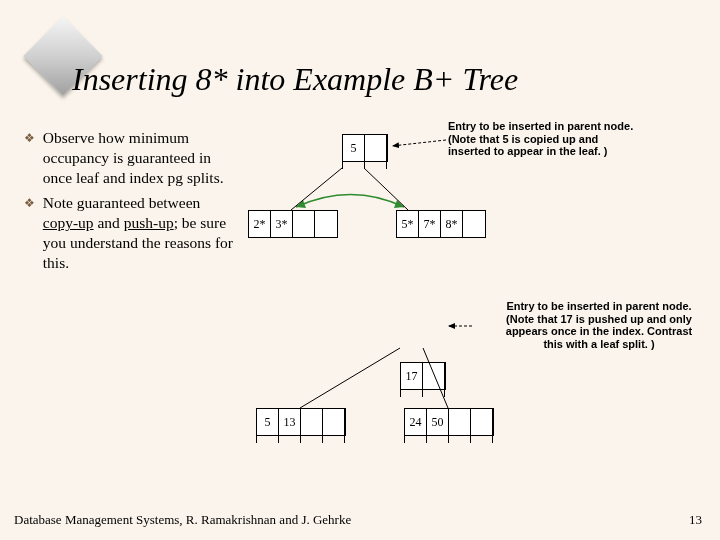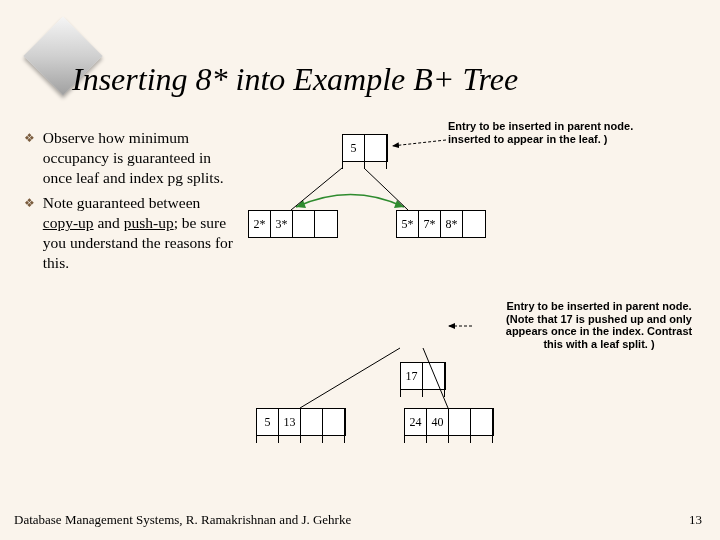--- a/index.html
+++ b/index.html
@@ -135,20 +135,21 @@
   <div class="node" style="left:106px; top:16px;">
     <div class="cell">5</div>
     <div class="cell"></div>
     <div class="tick" style="left:-1px"></div>
     <div class="tick" style="left:21px"></div>
     <div class="tick" style="left:43px"></div>
   </div>
 
   <div class="ann" style="left:212px; top:2px; width:250px;">
     <div>Entry to be inserted in parent node.</div>
+    <div>(Note that 5 is copied up and</div>
     <div>inserted to appear in the leaf. )</div>
   </div>
 
   <div class="node" style="left:12px; top:92px;">
     <div class="cell">2*</div>
     <div class="cell">3*</div>
     <div class="cell"></div>
     <div class="cell"></div>
   </div>
 
@@ -181,21 +182,21 @@
     <div class="cell"></div>
     <div class="tick" style="left:-1px"></div>
     <div class="tick" style="left:21px"></div>
     <div class="tick" style="left:43px"></div>
     <div class="tick" style="left:65px"></div>
     <div class="tick" style="left:87px"></div>
   </div>
 
   <div class="node" style="left:168px; top:290px;">
     <div class="cell">24</div>
-    <div class="cell">40</div>
+    <div class="cell">50</div>
     <div class="cell"></div>
     <div class="cell"></div>
     <div class="tick" style="left:-1px"></div>
     <div class="tick" style="left:21px"></div>
     <div class="tick" style="left:43px"></div>
     <div class="tick" style="left:65px"></div>
     <div class="tick" style="left:87px"></div>
   </div>
 
   <svg class="overlay" width="480" height="360">

